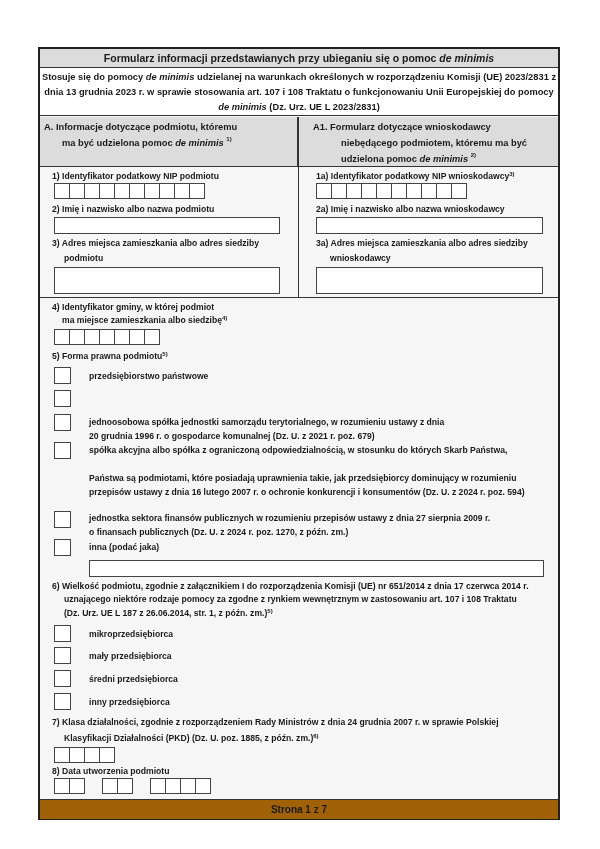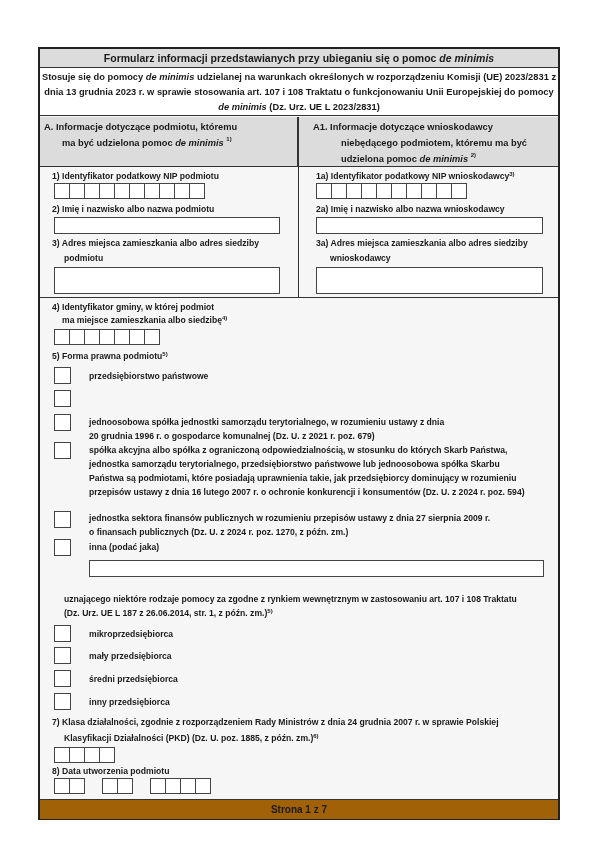--- a/index.html
+++ b/index.html
@@ -32,21 +32,21 @@
 
   <div class="abs intro">
     <span>Stosuje się do pomocy </span><i>de minimis</i><span>  udzielanej na warunkach określonych w rozporządzeniu Komisji (UE) 2023/2831 z dnia 13 grudnia 2023 r. w sprawie stosowania art. 107 i 108 Traktatu o funkcjonowaniu Unii Europejskiej do pomocy </span><i>de minimis</i><span>  (Dz. Urz. UE L 2023/2831)</span>
   </div>
 
   <div class="abs colhead a">
     <div>A. Informacje dotyczące podmiotu, któremu</div>
     <div style="padding-left:18px"><span>ma być udzielona pomoc </span><i>de minimis</i> <sup>1)</sup></div>
   </div>
   <div class="abs colhead a1">
-    <div>A1. Informacje dotyczące wnioskodawcy</div>
+    <div>A1. Formularz dotyczące wnioskodawcy</div>
     <div style="padding-left:28px">niebędącego podmiotem, któremu ma być</div>
     <div style="padding-left:28px"><span>udzielona pomoc </span><i>de minimis</i> <sup>2)</sup></div>
   </div>
 
   <div class="abs vdiv"></div>
 
   <div class="abs lbl" style="left:12px;top:121px">1) Identyfikator podatkowy NIP podmiotu</div>
   <div class="abs cells" style="left:14px;top:134px">
     <div class="cell"></div>
       <div class="cell"></div>
@@ -104,32 +104,32 @@
   <div class="abs opt" style="left:49px;top:320px">przedsiębiorstwo państwowe</div>
 
   <div class="abs chk" style="left:14px;top:341px"></div>
 
   <div class="abs chk" style="left:14px;top:365px"></div>
   <div class="abs opt" style="left:49px;top:366px">jednoosobowa spółka jednostki samorządu terytorialnego, w rozumieniu ustawy z dnia</div>
   <div class="abs opt" style="left:49px;top:380px">20 grudnia 1996 r. o gospodarce komunalnej (Dz. U. z 2021 r. poz. 679)</div>
 
   <div class="abs chk" style="left:14px;top:393px"></div>
   <div class="abs opt" style="left:49px;top:394px">spółka akcyjna albo spółka z ograniczoną odpowiedzialnością, w stosunku do których Skarb Państwa,</div>
-  <div class="abs opt" style="left:49px;top:408px">jednostka samorządu terytorialnego, przedsiębiorstwo państwowe lub jednoosobowa spółka Skarbu</div>
   <div class="abs opt" style="left:49px;top:422px">Państwa są podmiotami, które posiadają uprawnienia takie, jak przedsiębiorcy dominujący w rozumieniu</div>
   <div class="abs opt" style="left:49px;top:436px">przepisów ustawy z dnia 16 lutego 2007 r. o ochronie konkurencji i konsumentów (Dz. U. z 2024 r. poz. 594)</div>
 
   <div class="abs chk" style="left:14px;top:462px"></div>
   <div class="abs opt" style="left:49px;top:462px">jednostka sektora finansów publicznych w rozumieniu przepisów ustawy z dnia 27 sierpnia 2009 r.</div>
   <div class="abs opt" style="left:49px;top:476px">o finansach publicznych (Dz. U. z 2024 r. poz. 1270, z późn. zm.)</div>
 
   <div class="abs chk" style="left:14px;top:490px"></div>
   <div class="abs opt" style="left:49px;top:491px">inna (podać jaka)</div>
   <div class="abs field" style="left:49px;top:511px;width:455px;height:17px"></div>
 
+  <div class="abs lbl" style="left:12px;top:531px">6) Wielkość podmiotu, zgodnie z załącznikiem I do rozporządzenia Komisji (UE) nr 651/2014 z dnia 17 czerwca 2014 r.</div>
   <div class="abs lbl" style="left:24px;top:544px">uznającego niektóre rodzaje pomocy za zgodne z rynkiem wewnętrznym w zastosowaniu art. 107 i 108 Traktatu</div>
   <div class="abs lbl" style="left:24px;top:558px"><span>(Dz. Urz. UE L 187 z 26.06.2014, str. 1, z późn. zm.)</span><sup>5)</sup></div>
 
   <div class="abs chk" style="left:14px;top:576px"></div>
   <div class="abs opt" style="left:49px;top:578px">mikroprzedsiębiorca</div>
   <div class="abs chk" style="left:14px;top:598px"></div>
   <div class="abs opt" style="left:49px;top:600px">mały przedsiębiorca</div>
   <div class="abs chk" style="left:14px;top:621px"></div>
   <div class="abs opt" style="left:49px;top:623px">średni przedsiębiorca</div>
   <div class="abs chk" style="left:14px;top:644px"></div>

